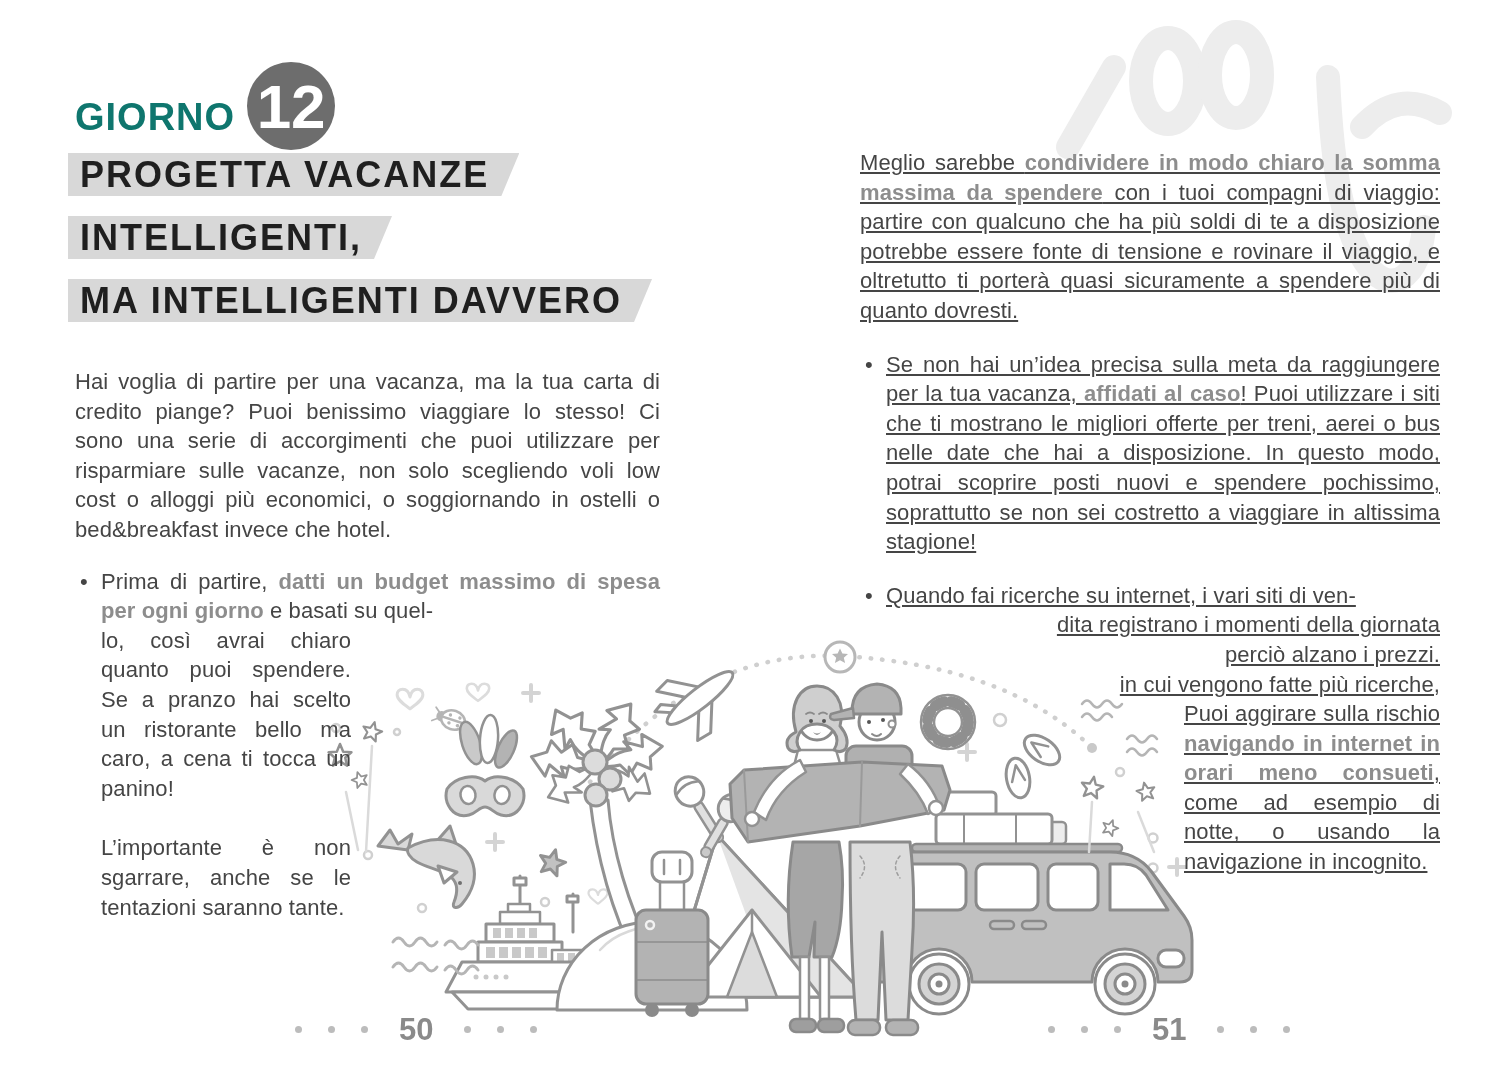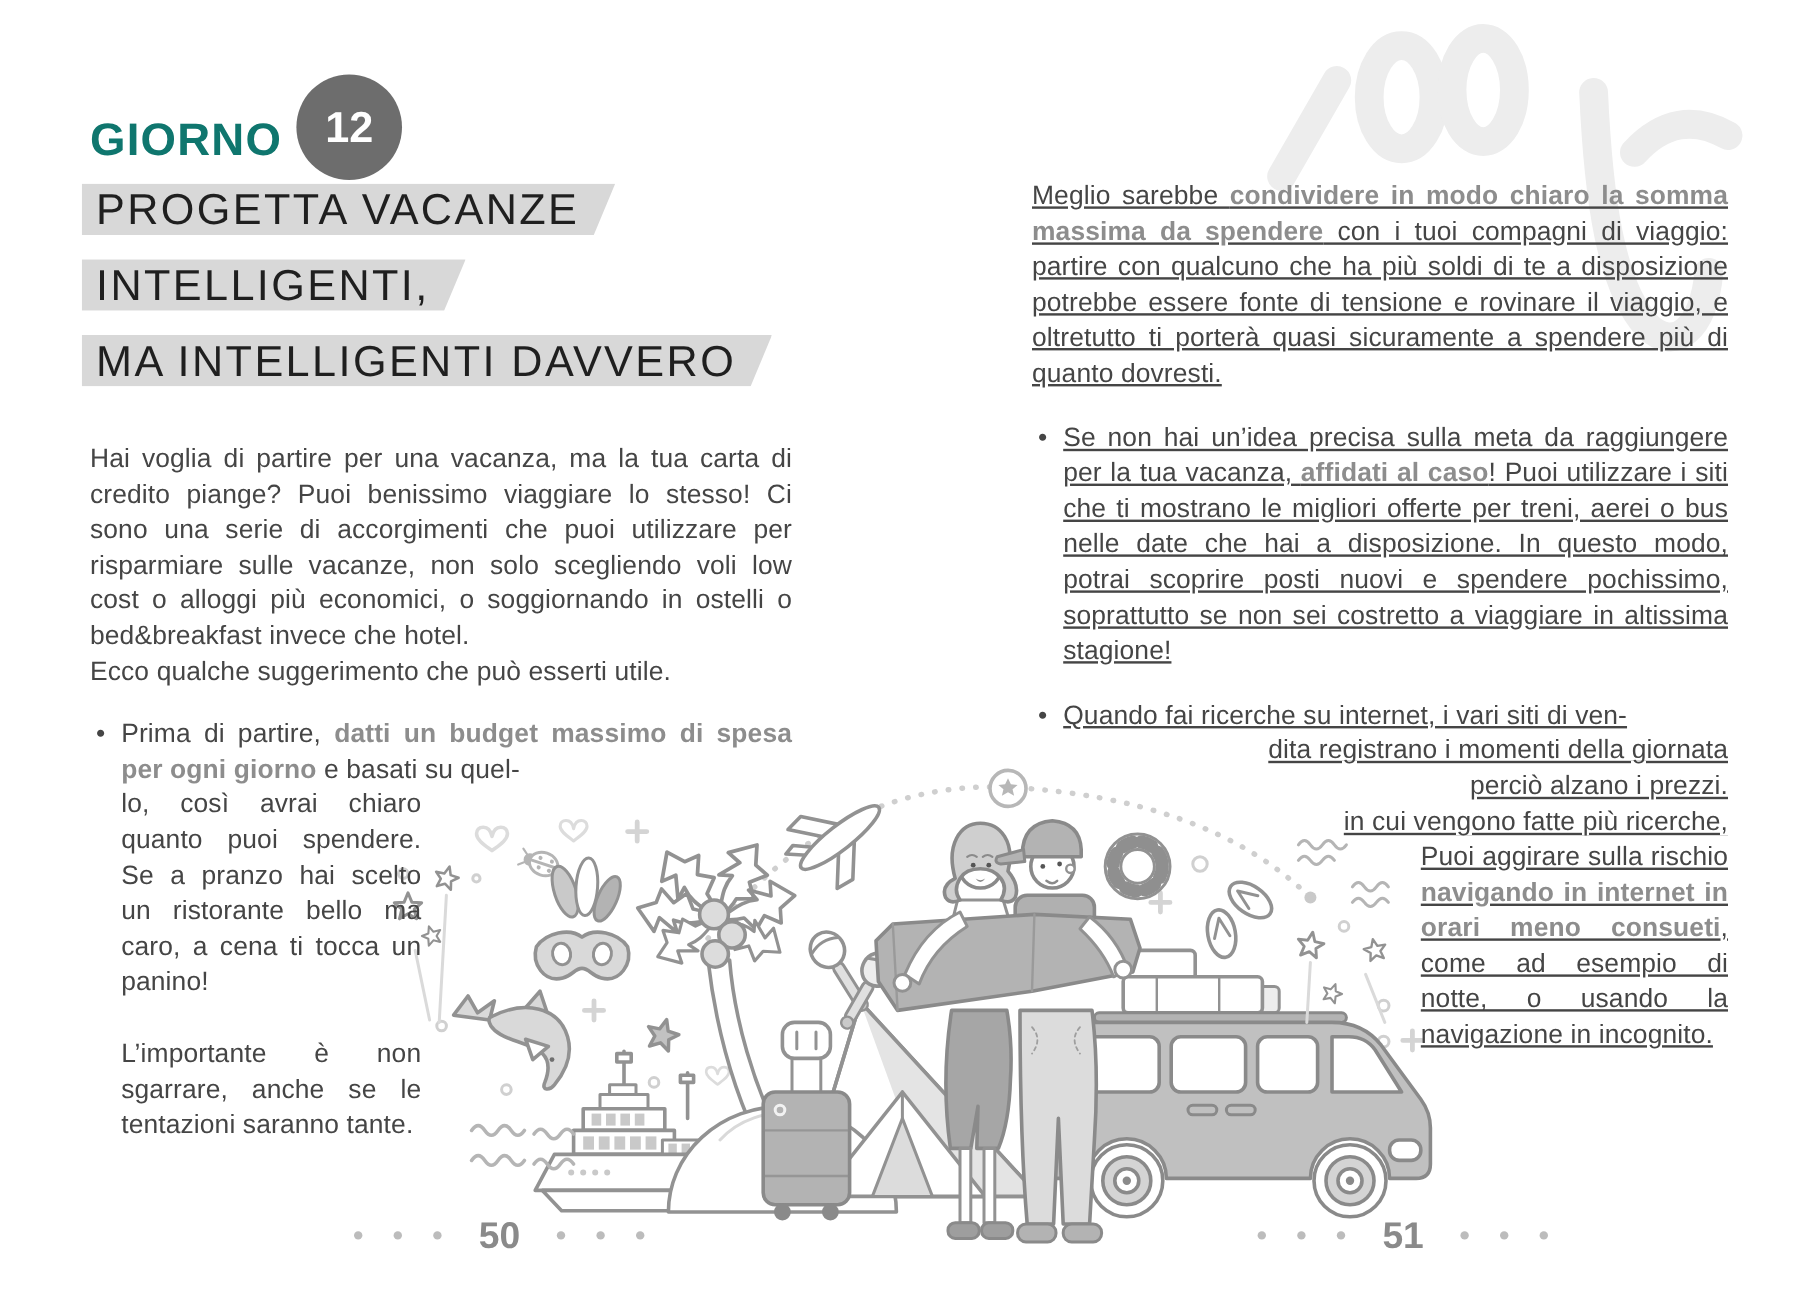--- a/index.html
+++ b/index.html
@@ -10,27 +10,27 @@
   }
   .body-text { font-size:22px; line-height:29.6px; letter-spacing:0.1px; }
   .j { text-align:justify; }
   .acc { color:#8d8d8d; font-weight:bold; }
 
   
   #left-col { position:absolute; left:75px; top:60px; width:585px; z-index:3; }
   .kicker-row { display:flex; align-items:flex-end; height:90px; }
   .kicker { font-size:38px; font-weight:800; color:#0f766e; letter-spacing:1px; line-height:1; margin-bottom:14px; }
   .day-circle { width:88px; height:88px; border-radius:50%; background:#6d6d6d; color:#fff;
-    display:flex; align-items:center; justify-content:center; font-size:36px; font-weight:800; margin-left:12px; }
+    display:flex; align-items:center; justify-content:center; font-size:62px; font-weight:800; margin-left:12px; }
   .title-block { margin-left:-7px; margin-top:3px; }
   .title-row { height:63px; }
   .title-line { position:relative; display:inline-block; height:43px; padding:0 30px 0 12px; }
   .title-line::before { content:""; position:absolute; inset:0; background:#d8d8d8;
     clip-path:polygon(0 0, 100% 0, calc(100% - 18px) 100%, 0 100%); }
-  .title-line span { position:relative; font-size:36px; font-weight:400; letter-spacing:2px;
+  .title-line span { position:relative; font-size:36px; font-weight:700; letter-spacing:2px;
     color:#1f1f1f; line-height:43px; white-space:nowrap; }
   #intro { margin-top:25px; }
   .bullet { position:relative; padding-left:26px; margin-top:22px; }
   .marker { position:absolute; left:5px; top:0; }
   .wrap-block { width:250px; }
   .note-block { margin-top:30px; margin-left:26px; width:250px; }
 
   
   #right-col { position:absolute; left:860px; top:148px; width:580px; z-index:3;text-decoration:underline; }
   .mt24 { margin-top:24px; }
@@ -348,21 +348,20 @@
     </div>
     <div class="title-block">
       <div class="title-row"><div class="title-line"><span>PROGETTA VACANZE</span></div></div>
       <div class="title-row"><div class="title-line"><span>INTELLIGENTI,</span></div></div>
       <div class="title-row"><div class="title-line"><span>MA INTELLIGENTI DAVVERO</span></div></div>
     </div>
   </header>
 
   <div id="intro" class="body-text j">
     <div>Hai voglia di partire per una vacanza, ma la tua carta di credito piange? Puoi benissimo viaggiare lo stesso! Ci sono una serie di accorgimenti che puoi utilizzare per risparmiare sulle vacanze, non solo scegliendo voli low cost o alloggi più economici, o soggiornando in ostelli o bed&amp;breakfast invece che hotel.</div>
-    <div>Ecco qualche suggerimento che può esserti utile.</div>
   </div>
 
   <div class="bullet body-text j">
     <span class="marker">•</span>
     <span>Prima di partire, </span><span class="acc">datti un budget massimo di spesa per ogni giorno</span><span> e basati su quel-</span>
     <div class="wrap-block j">lo, così avrai chiaro quanto puoi spendere. Se a pranzo hai scelto un ristorante bello ma caro, a cena ti tocca un panino!</div>
   </div>
 
   <div class="note-block body-text j">L’importante è non sgarrare, anche se le tentazioni saranno tante.</div>
 </div>

